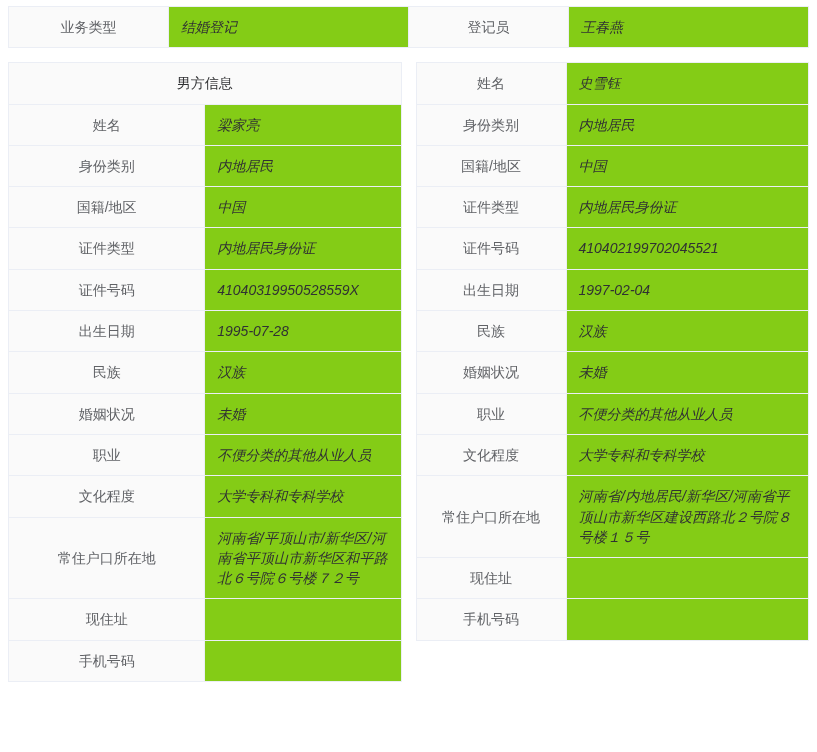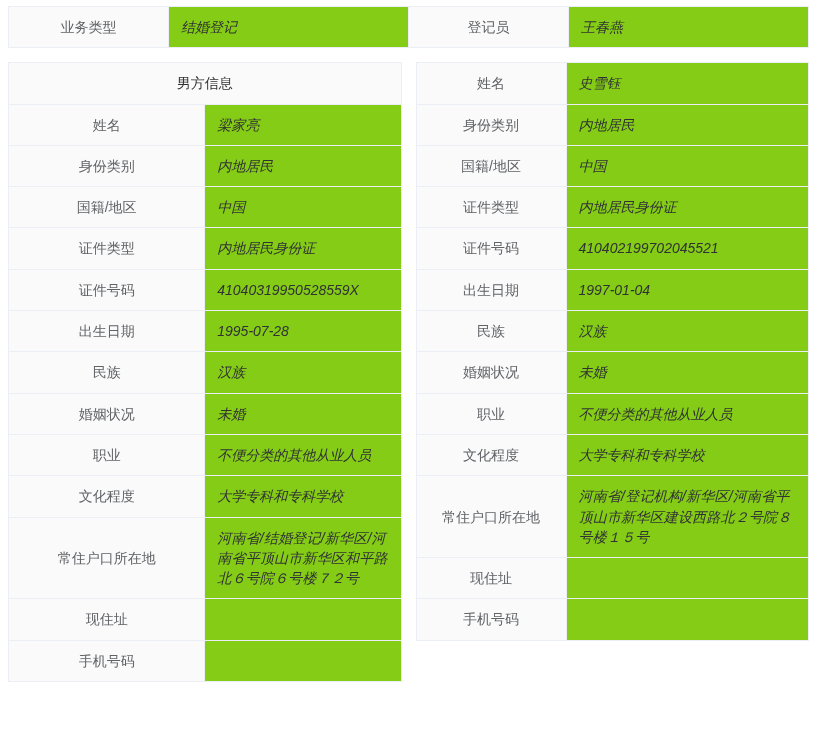--- a/index.html
+++ b/index.html
@@ -124,21 +124,21 @@
         <tr>
           <td class="lbl">职业</td>
           <td class="val">不便分类的其他从业人员</td>
         </tr>
         <tr>
           <td class="lbl">文化程度</td>
           <td class="val">大学专科和专科学校</td>
         </tr>
         <tr class="tall">
           <td class="lbl">常住户口所在地</td>
-          <td class="val addr">河南省/结婚登记/新华区/河南省平顶山市新华区和平路北６号院６号楼７２号</td>
+          <td class="val addr">河南省/平顶山市/新华区/河南省平顶山市新华区和平路北６号院６号楼７２号</td>
         </tr>
         <tr class="empty">
           <td class="lbl">现住址</td>
           <td class="val"></td>
         </tr>
         <tr class="empty">
           <td class="lbl">手机号码</td>
           <td class="val"></td>
         </tr>
       </tbody>
@@ -163,41 +163,41 @@
         <tr>
           <td class="lbl">证件类型</td>
           <td class="val">内地居民身份证</td>
         </tr>
         <tr>
           <td class="lbl">证件号码</td>
           <td class="val">410402199702045521</td>
         </tr>
         <tr>
           <td class="lbl">出生日期</td>
-          <td class="val">1997-01-04</td>
+          <td class="val">1997-02-04</td>
         </tr>
         <tr>
           <td class="lbl">民族</td>
           <td class="val">汉族</td>
         </tr>
         <tr>
           <td class="lbl">婚姻状况</td>
           <td class="val">未婚</td>
         </tr>
         <tr>
           <td class="lbl">职业</td>
           <td class="val">不便分类的其他从业人员</td>
         </tr>
         <tr>
           <td class="lbl">文化程度</td>
           <td class="val">大学专科和专科学校</td>
         </tr>
         <tr class="tall">
           <td class="lbl">常住户口所在地</td>
-          <td class="val addr">河南省/登记机构/新华区/河南省平顶山市新华区建设西路北２号院８号楼１５号</td>
+          <td class="val addr">河南省/内地居民/新华区/河南省平顶山市新华区建设西路北２号院８号楼１５号</td>
         </tr>
         <tr class="empty">
           <td class="lbl">现住址</td>
           <td class="val"></td>
         </tr>
         <tr class="empty">
           <td class="lbl">手机号码</td>
           <td class="val"></td>
         </tr>
       </tbody>

